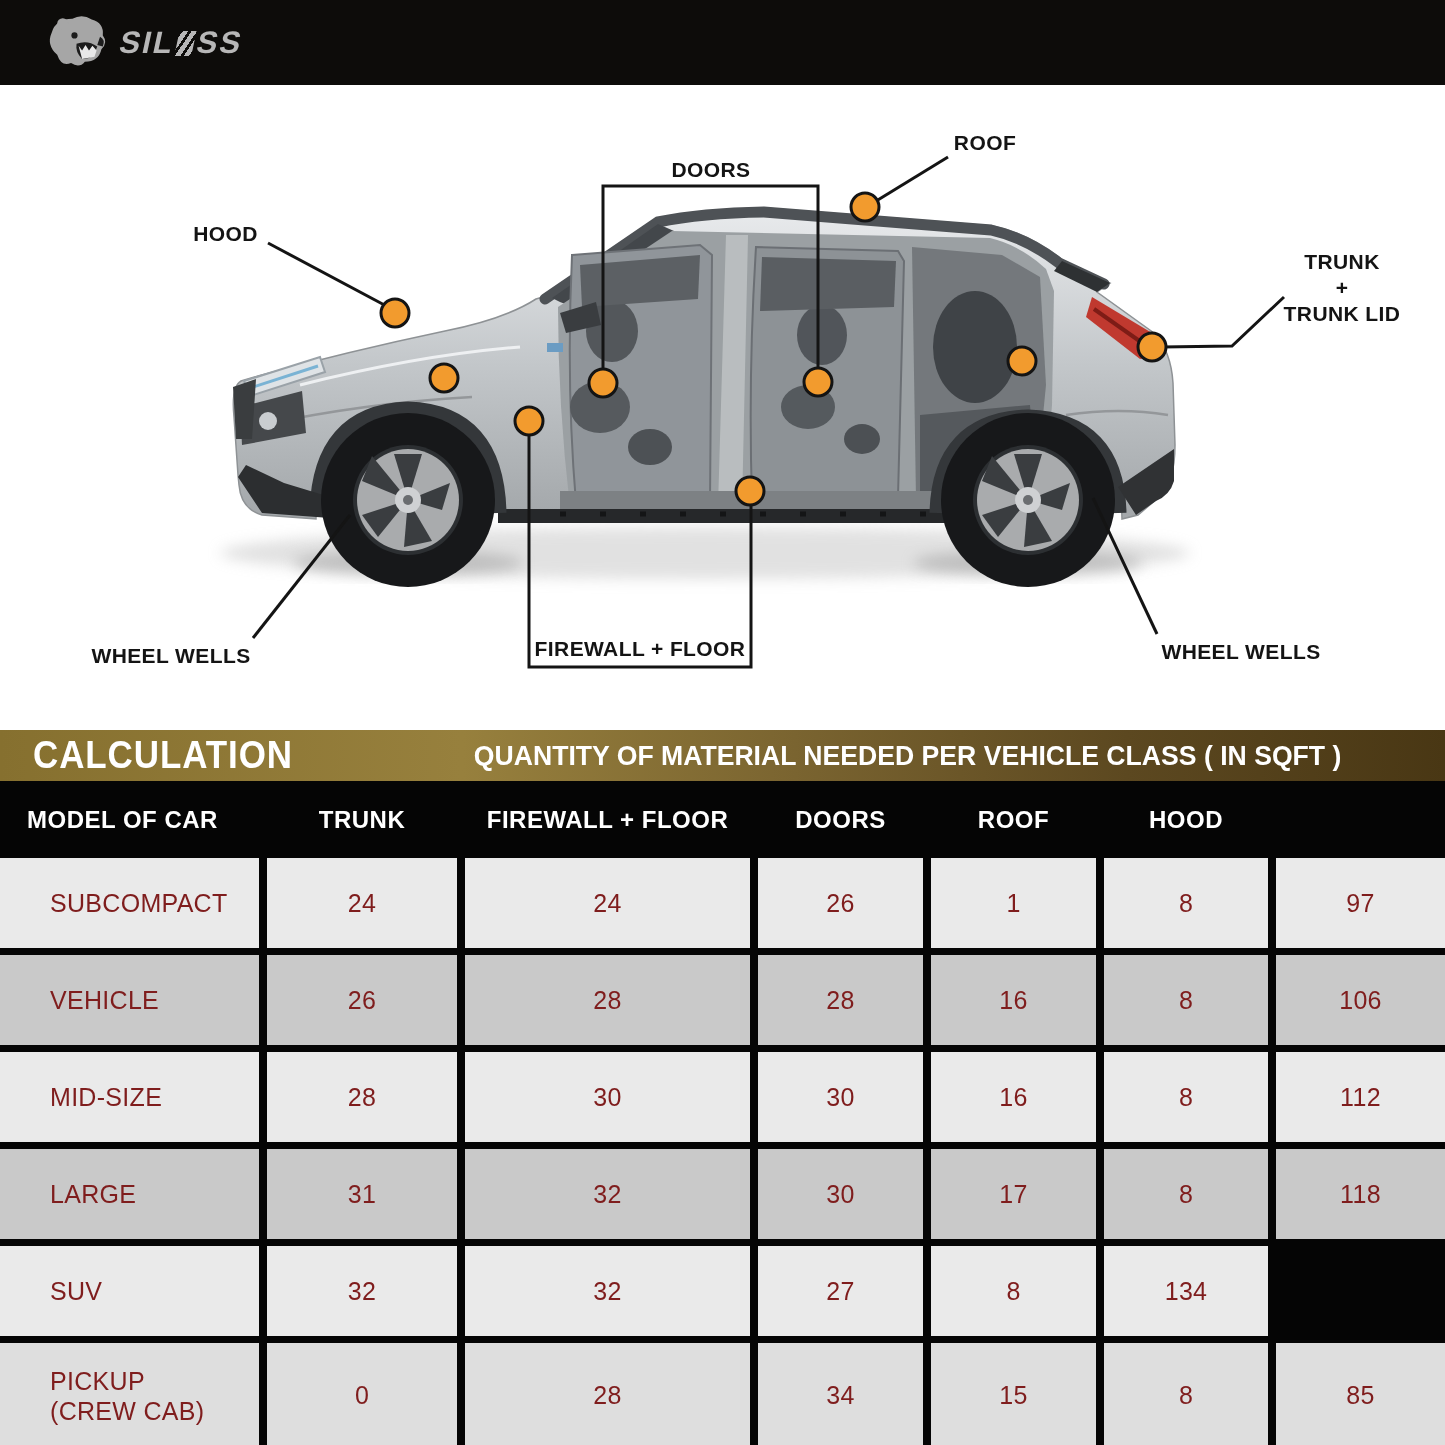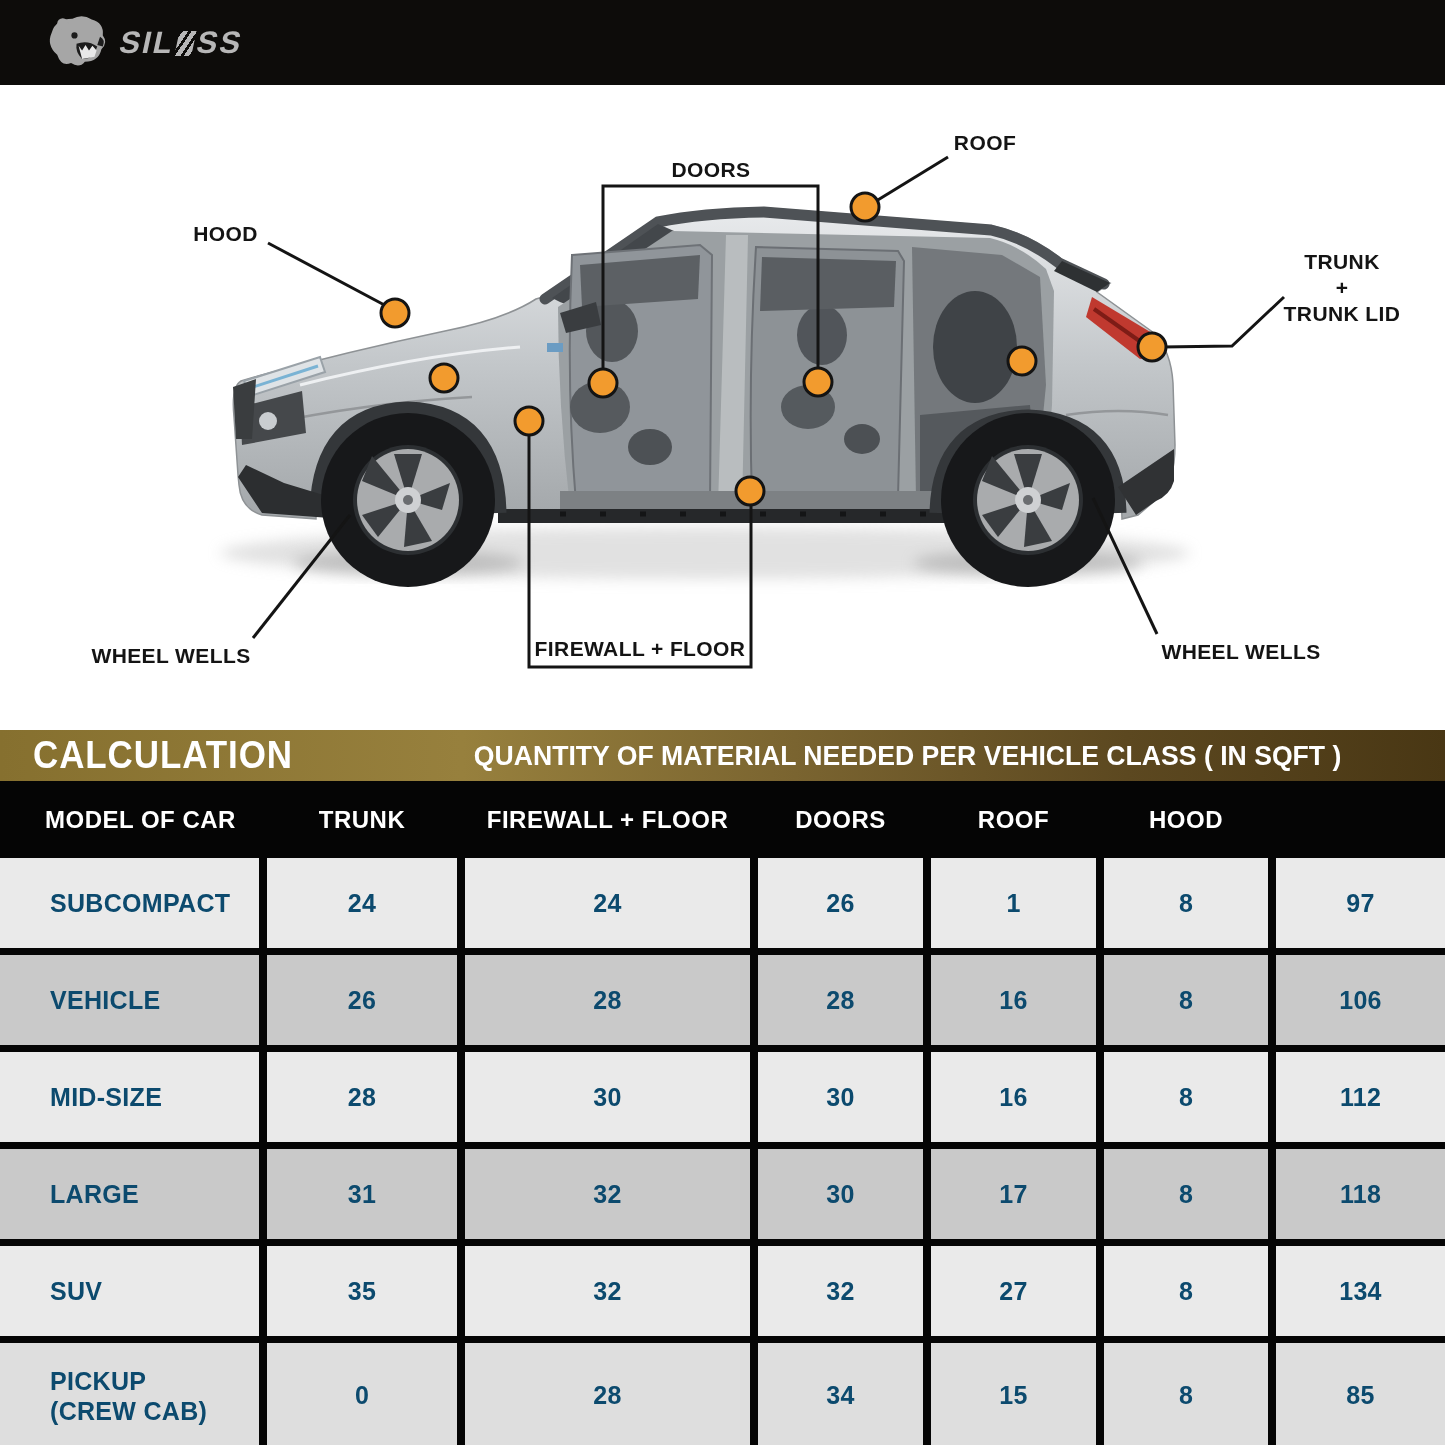--- a/index.html
+++ b/index.html
@@ -37,25 +37,25 @@
     padding-right:30px; white-space:nowrap; }
   .calc-sub > span { display:inline-block; transform:scaleX(0.95); transform-origin:center; }
 
   
   .qtable { background:#050505; }
   .t-grid { display:grid; grid-template-columns:259px 190px 285px 165px 165px 164px 169px;
     column-gap:8px; }
   .thead { height:77px; background:#050505; }
   .thead .hcell { display:flex; align-items:center; justify-content:center;
     color:#fff; font-weight:bold; font-size:24px; letter-spacing:0.5px; }
-  .thead .hcell.first { justify-content:flex-start; padding-left:45px; }
+  .thead .hcell.first { justify-content:flex-start; padding-left:27px; }
   .t-row { height:90px; margin-bottom:7px; }
   .t-row:last-child { height:105px; margin-bottom:0; }
   .t-row .cell { display:flex; align-items:center; justify-content:center;
-    font-weight:bold; font-size:25px; color:#0c4a6e; letter-spacing:0.3px; }
+    font-weight:normal; font-size:25px; color:#7f1d1d; letter-spacing:0.3px; }
   .t-row .cell.first { justify-content:flex-start; padding-left:50px; text-align:left;
     white-space:pre-line; line-height:30px; }
   .t-row:nth-child(odd)  .cell { background:#eaeaea; }
   .t-row:nth-child(even) .cell { background:#c9c9c9; }
   .t-row:last-child .cell { background:#dedede; }
 </style>
 </head>
 <body>
 
 <div class="page">
@@ -264,21 +264,20 @@
           <div class="cell first">LARGE</div>
           <div class="cell">31</div>
           <div class="cell">32</div>
           <div class="cell">30</div>
           <div class="cell">17</div>
           <div class="cell">8</div>
           <div class="cell">118</div>
         </div>
         <div class="t-row t-grid">
           <div class="cell first">SUV</div>
-          <div class="cell">35</div>
           <div class="cell">32</div>
           <div class="cell">32</div>
           <div class="cell">27</div>
           <div class="cell">8</div>
           <div class="cell">134</div>
         </div>
         <div class="t-row t-grid">
           <div class="cell first">PICKUP
 (CREW CAB)</div>
           <div class="cell">0</div>

